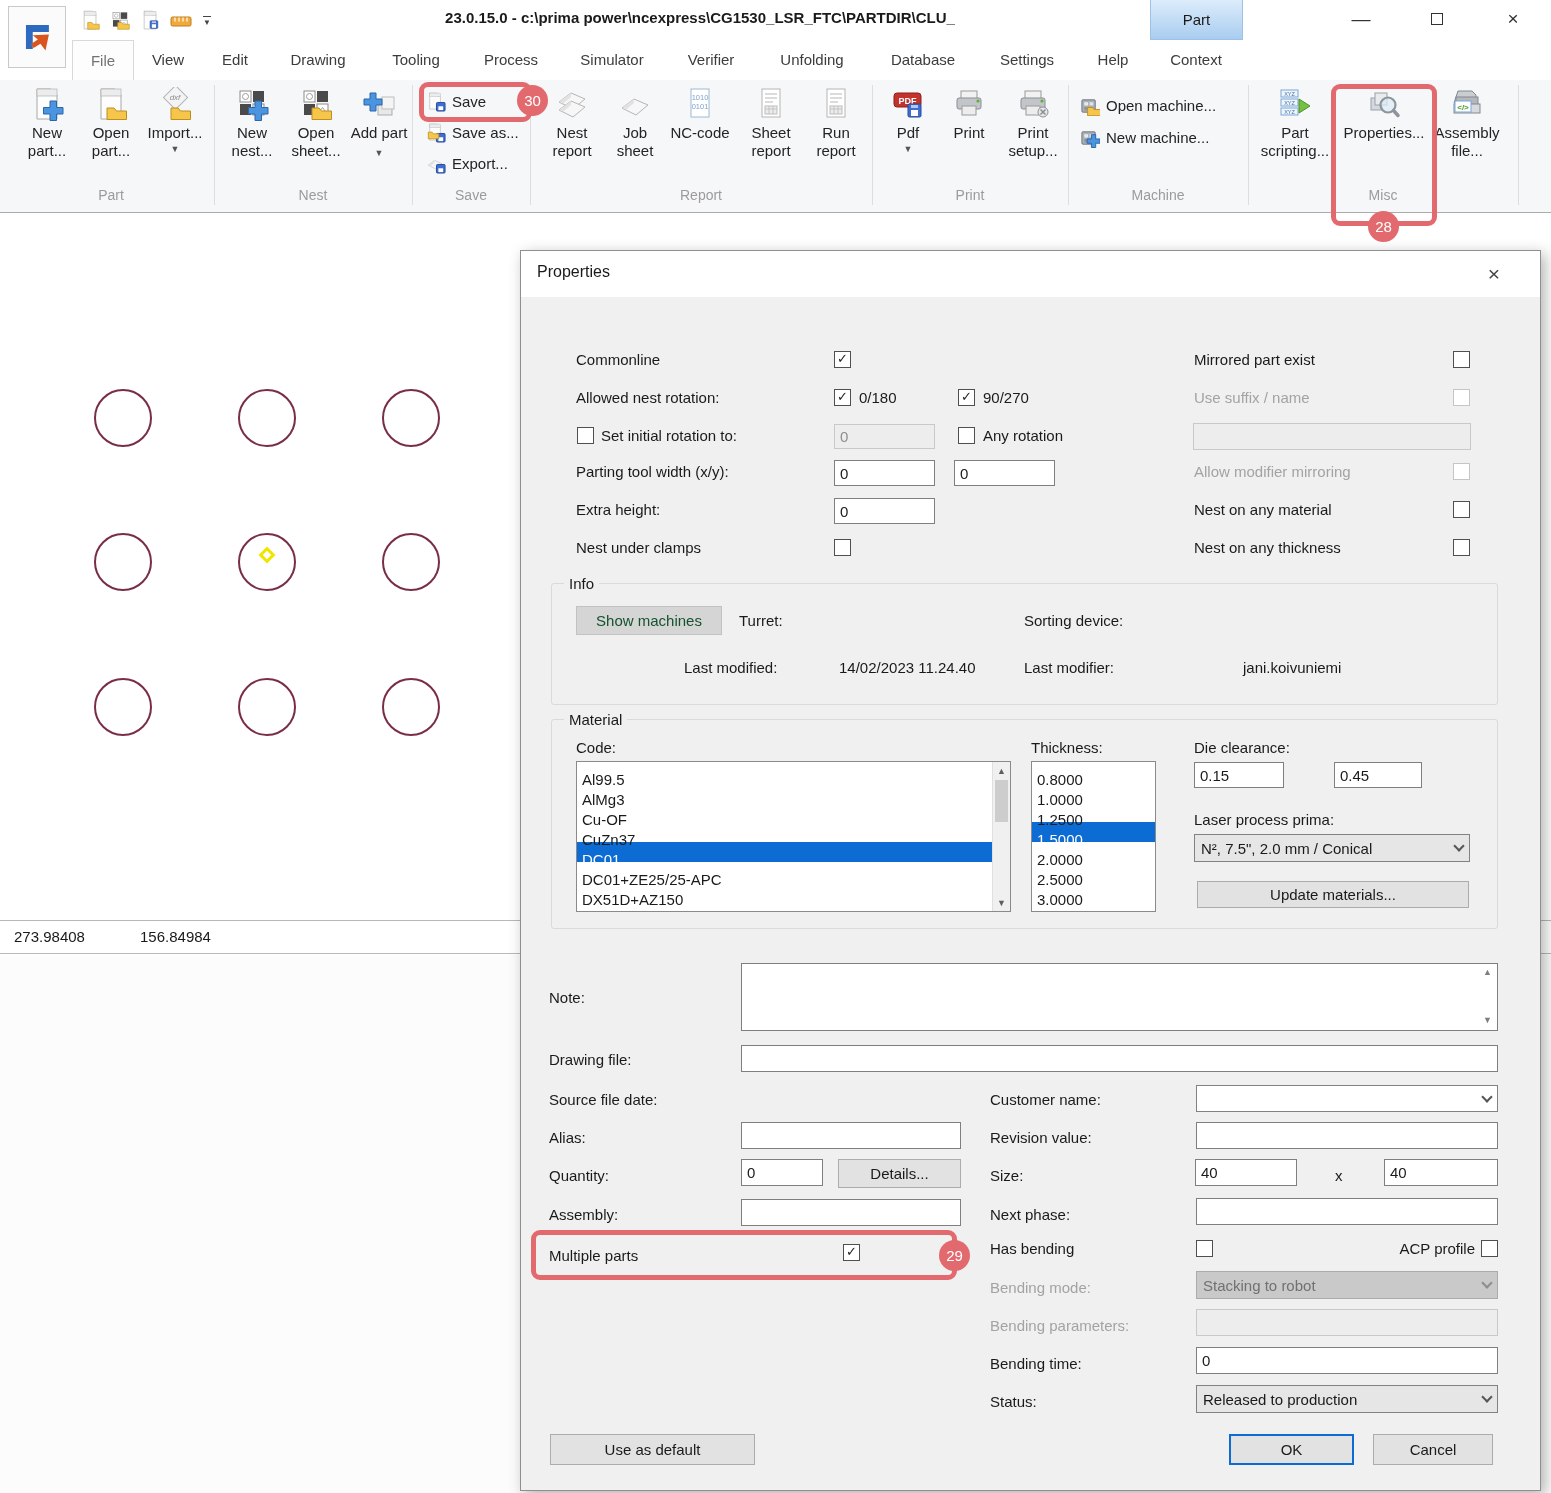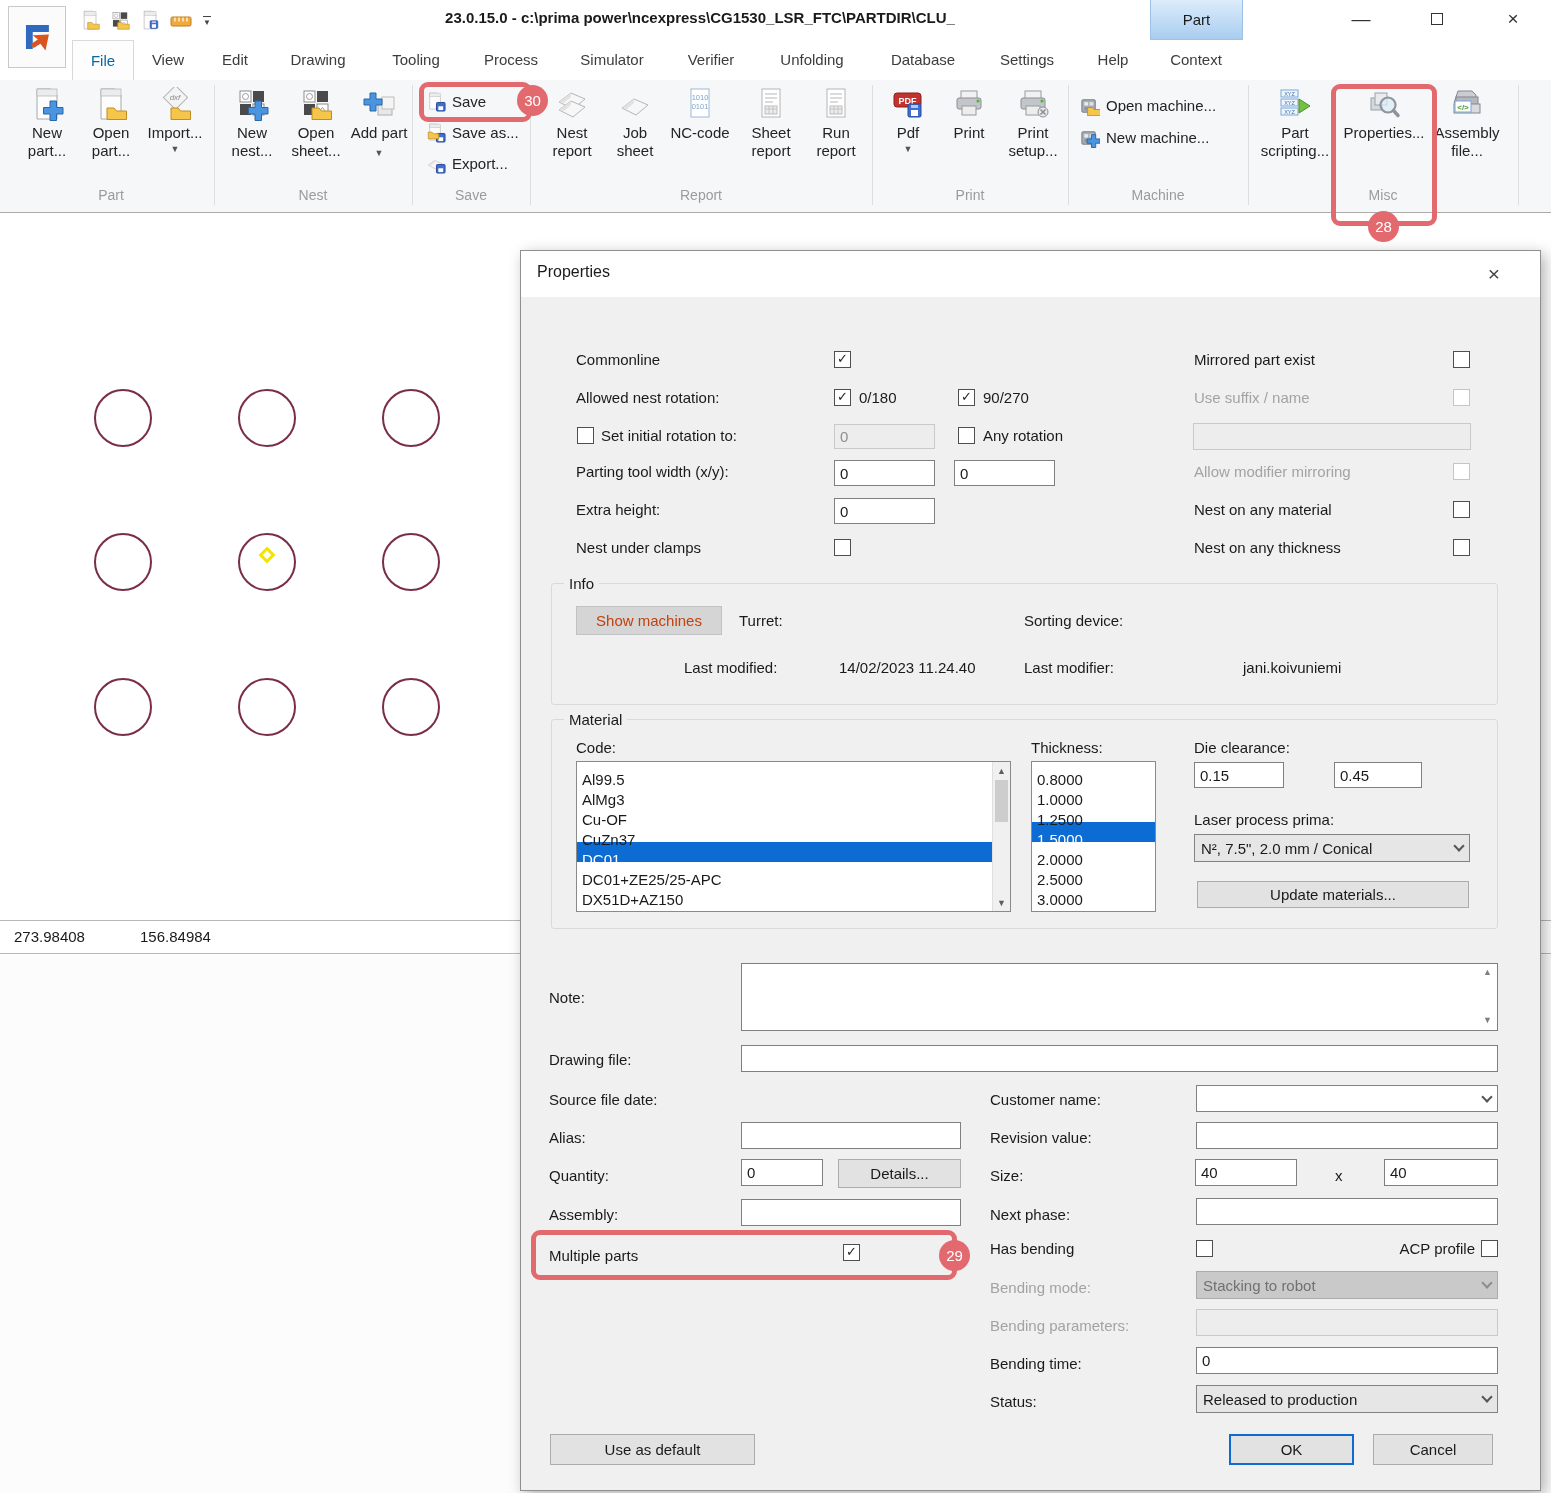--- a/index.html
+++ b/index.html
@@ -20,21 +20,21 @@
            background:linear-gradient(#dcecfb,#a9cdf0);border:1px solid #9ec1e8;border-top:none;
            display:flex;align-items:center;justify-content:center;font-size:15px;}
   .winbtn{position:absolute;top:4px;width:46px;height:30px;display:flex;align-items:center;
           justify-content:center;font-size:19px;color:#333;}
   .maxglyph{width:12px;height:12px;border:1px solid #333;display:inline-block;}
 
   
   .menurow{position:absolute;left:0;top:40px;width:1551px;height:40px;background:#fff;}
   .mi{position:absolute;top:0;height:40px;line-height:40px;text-align:center;
       font-size:15px;color:#3c3c3c;}
-  .mi.active{background:#fdfdfd;border:1px solid #d9d9d9;border-bottom:none;color:#0369a1;}
+  .mi.active{background:#fdfdfd;border:1px solid #d9d9d9;border-bottom:none;color:#737373;}
   .machcombo{position:absolute;left:1295px;top:42px;width:252px;height:34px;background:#fff;
              border:2px solid #2b2b2b;display:flex;align-items:stretch;font-size:15px;}
   .machcombo .val{flex:1;display:flex;align-items:center;padding-left:7px;white-space:nowrap;overflow:hidden;}
   .machcombo .arr{width:22px;background:#cfe0f2;border-left:1px solid #2b2b2b;display:flex;
                   align-items:center;justify-content:center;font-size:10px;color:#17365d;}
 
   
   .ribbon{position:absolute;left:0;top:80px;width:1551px;height:133px;background:#f6f7f8;
           border-bottom:1px solid #ababab;}
   .rsep{position:absolute;top:5px;height:120px;width:1px;background:#dedede;}
@@ -78,21 +78,21 @@
   .combo{position:absolute;border:1px solid #828282;background:#e6e6e6;font-size:15px;
          display:flex;align-items:center;justify-content:space-between;padding:0 6px;}
   .combo.white{background:#fff;}
   .combo.disabled{background:#c9c9c9;color:#717171;border-color:#ababab;}
   .chev{width:8px;height:8px;border-right:2px solid #565656;border-bottom:2px solid #565656;
         transform:rotate(45deg);margin-top:-4px;flex:0 0 auto;}
   .combo.disabled .chev{border-color:#8d8d8d;}
   .pushbtn{position:absolute;background:#e2e2e2;border:1px solid #acacac;font-size:15px;
            display:flex;align-items:center;justify-content:center;color:#1a1a1a;}
   .pushbtn.default{border:2px solid #0c6cd4;}
-  .pushbtn.disabled{background:#d5d5d5;color:#c2410c;border-color:#c2c2c2;}
+  .pushbtn.disabled{background:#d5d5d5;color:#14532d;border-color:#c2c2c2;}
   .list{position:absolute;background:#fff;border:1px solid #8a8a8a;overflow:hidden;font-size:15px;}
   .list .row{height:20px;line-height:20px;padding:8px 5px;white-space:nowrap;}
   .list .row.sel{background:#0c6cd4;color:#fff;}
   .vsb{position:absolute;top:0;right:0;width:18px;height:100%;background:#f0f0f0;
        border-left:1px solid #e0e0e0;font-size:9px;color:#5e5e5e;}
   .vsb .sa{position:absolute;left:0;width:100%;height:17px;display:flex;align-items:center;justify-content:center;}
   .vsb .thumb{position:absolute;left:2px;width:13px;background:#cdcdcd;}
   .tascroll{position:absolute;font-size:9px;color:#7e7e7e;}
 
   

